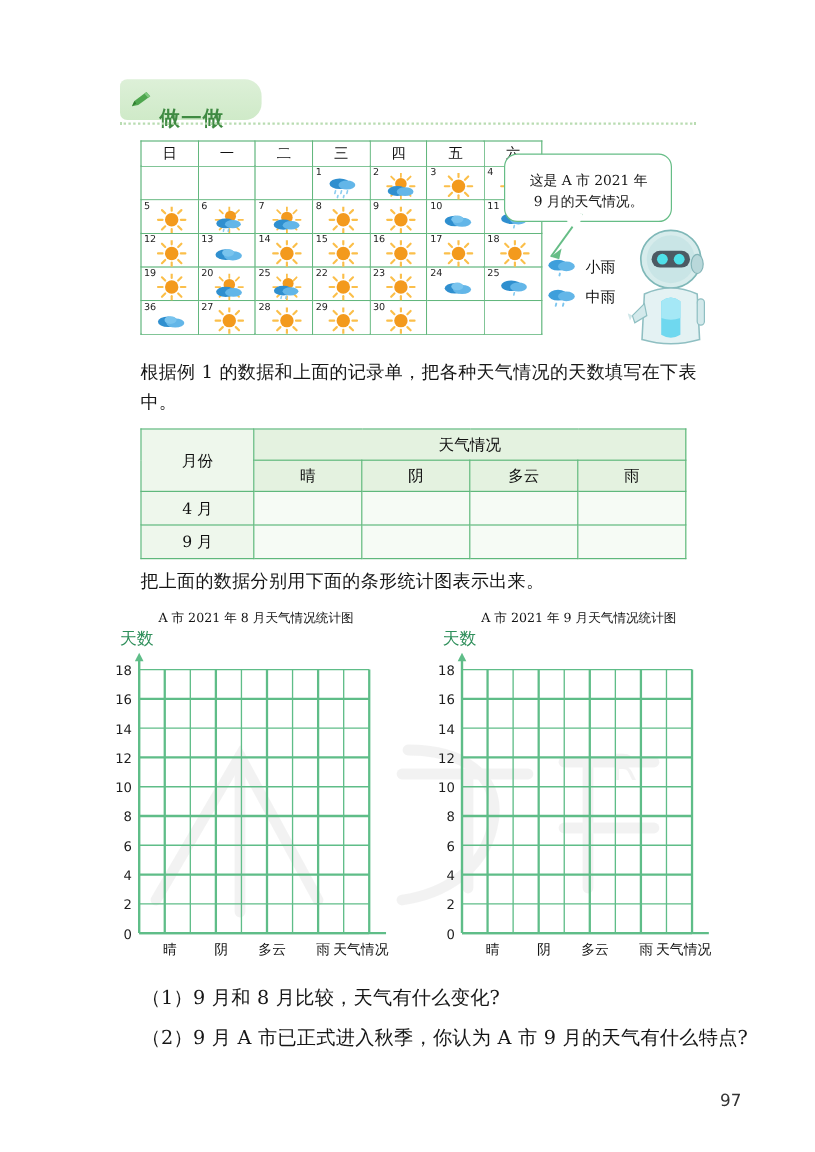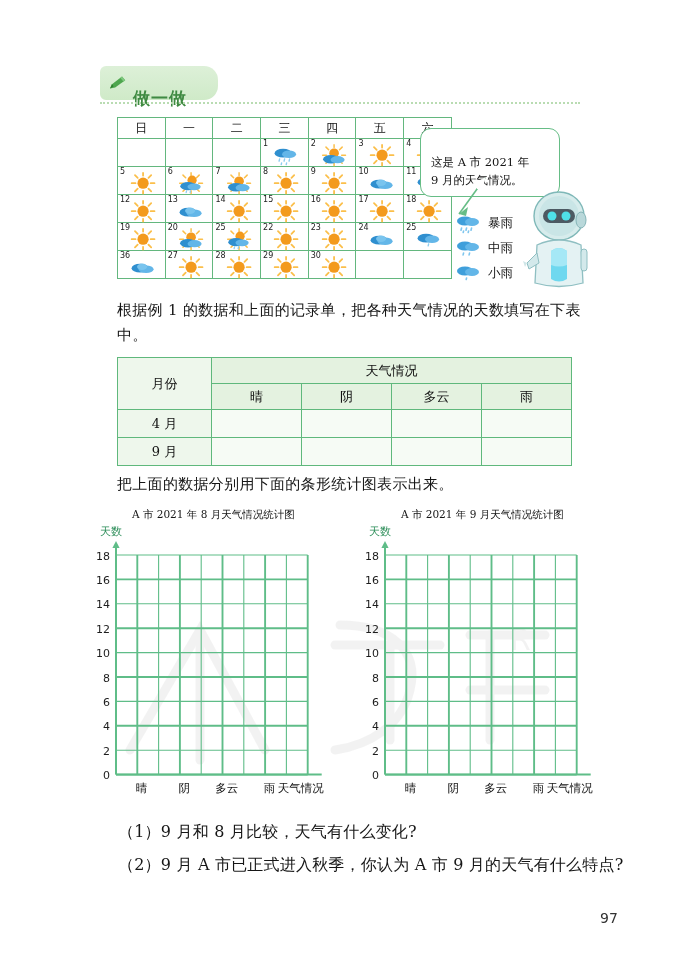--- a/index.html
+++ b/index.html
@@ -118,25 +118,26 @@
   
   #bubble {
     position: absolute;
     left: 420px;
     top: 128px;
     width: 140px;
     box-sizing: border-box;
     border: 1.6px solid #66bd86;
     border-radius: 11px;
     background: #ffffff;
-    padding: 24px 9px 7px 10px;
+    padding: 12px 9px 7px 10px;
     font-family: "DejaVu Serif", serif;
     font-size: 11.5px;
     line-height: 18px;
     color: #141414;
+    text-align: center;
   }
   #bubble-tail {
     position: absolute;
     left: 455px;
     top: 176px;
     width: 40px;
     height: 42px;
   }
 
   
@@ -225,21 +226,21 @@
 
   .chart .chart-title {
     font-family: "DejaVu Serif", serif;
     font-size: 10.5px;
     color: #141414;
     white-space: nowrap;
     margin-left: 46px;
   }
   .chart .axis-label {
     font-family: "DejaVu Serif", serif;
-    font-size: 11px;
+    font-size: 14px;
     color: #2f8f5b;
     margin-left: 14px;
     margin-top: 2px;
   }
   .chart svg { display: block; }
 
   
   .question {
     position: absolute;
     font-family: "DejaVu Serif", serif;
@@ -741,49 +742,35 @@
     <path d="M4 80 L0 78 L2 84 Z" fill="#cfe6e8"></path>
     <rect x="58" y="66" width="6" height="22" rx="3" fill="#d3e9eb" stroke="#8fbfc2" stroke-width="1"></rect>
   </svg>
 
   <div id="rain-legend">
     <div class="lg-row">
       <svg class="lg-icon" viewBox="0 0 26 20">
         <ellipse cx="9" cy="7" rx="8" ry="4.5" fill="#3f9fdb"></ellipse>
         <ellipse cx="16" cy="8" rx="7" ry="4" fill="#63b6e8"></ellipse>
         <g fill="#7fc6ee">
-          <rect x="5" y="13" width="1.6" height="4" rx="0.8" transform="rotate(14 5 13)"></rect>
-          <rect x="10" y="13" width="1.6" height="4" rx="0.8" transform="rotate(14 10 13)"></rect>
-          <rect x="15" y="13" width="1.6" height="4" rx="0.8" transform="rotate(14 15 13)"></rect>
-          <rect x="7" y="16" width="1.6" height="3.2" rx="0.8" transform="rotate(14 7 16)"></rect>
-          <rect x="12" y="16" width="1.6" height="3.2" rx="0.8" transform="rotate(14 12 16)"></rect>
+          <rect x="10" y="13" width="1.6" height="3.2" rx="0.8" transform="rotate(14 10 13)"></rect>
         </g>
       </svg>
-      <span class="lg-text">暴雨</span>
+      <span class="lg-text">小雨</span>
     </div>
     <div class="lg-row">
       <svg class="lg-icon" viewBox="0 0 26 20">
         <ellipse cx="9" cy="7" rx="8" ry="4.5" fill="#3f9fdb"></ellipse>
         <ellipse cx="16" cy="8" rx="7" ry="4" fill="#63b6e8"></ellipse>
         <g fill="#7fc6ee">
           <rect x="7" y="13" width="1.6" height="3.6" rx="0.8" transform="rotate(14 7 13)"></rect>
           <rect x="13" y="13" width="1.6" height="3.6" rx="0.8" transform="rotate(14 13 13)"></rect>
         </g>
       </svg>
       <span class="lg-text">中雨</span>
-    </div>
-    <div class="lg-row">
-      <svg class="lg-icon" viewBox="0 0 26 20">
-        <ellipse cx="9" cy="7" rx="8" ry="4.5" fill="#3f9fdb"></ellipse>
-        <ellipse cx="16" cy="8" rx="7" ry="4" fill="#63b6e8"></ellipse>
-        <g fill="#7fc6ee">
-          <rect x="10" y="13" width="1.6" height="3.2" rx="0.8" transform="rotate(14 10 13)"></rect>
-        </g>
-      </svg>
-      <span class="lg-text">小雨</span>
     </div>
   </div>
 
   <div class="para" id="para-1">根据例 1 的数据和上面的记录单，把各种天气情况的天数填写在下表中。</div>
 
   <table id="data-table">
     <tbody>
       <tr>
         <td class="head monthcol" rowspan="2">月份</td>
         <td class="head" colspan="4">天气情况</td>

